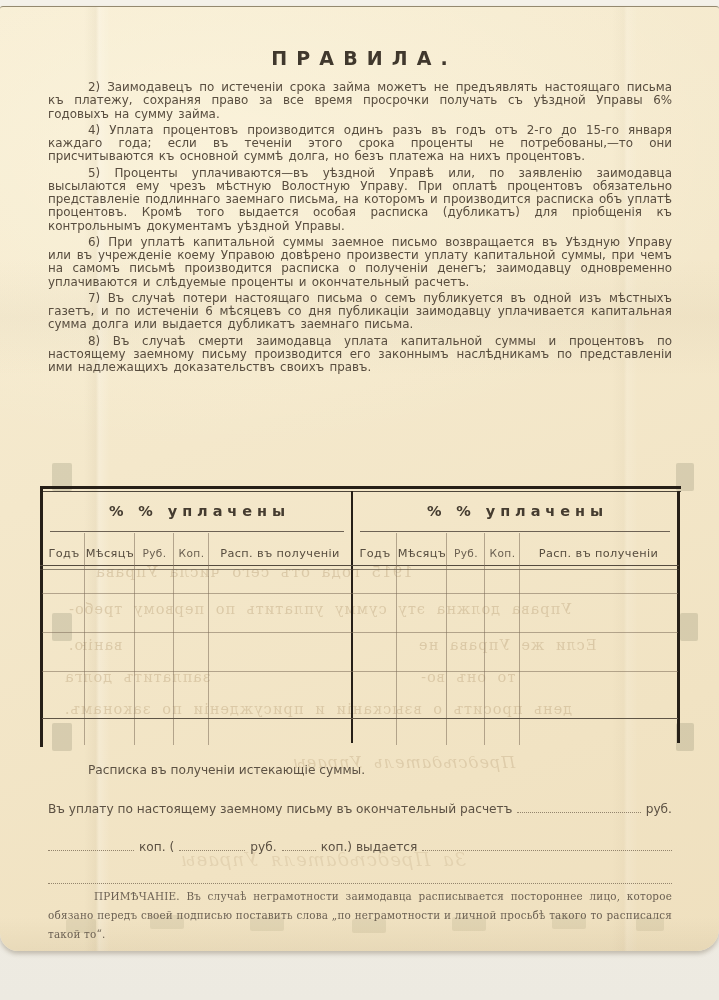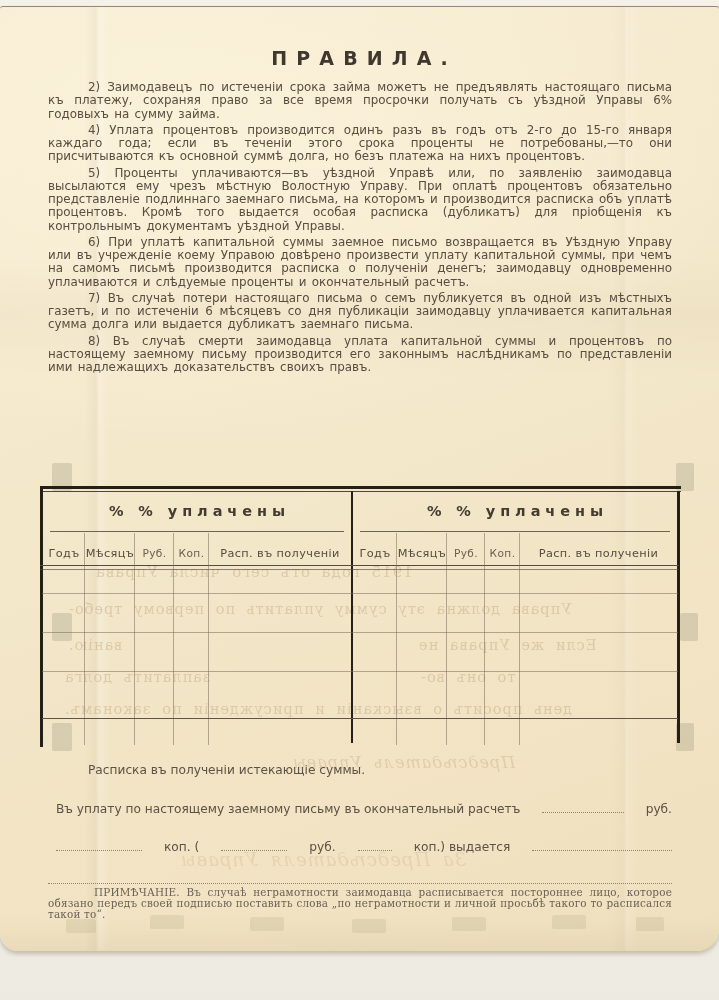--- a/index.html
+++ b/index.html
@@ -49,28 +49,28 @@
     font-size:14.5px;font-weight:bold;letter-spacing:.34em;text-indent:.34em;color:#453c30;white-space:nowrap;
   }
   .t-col{
     position:absolute;top:56px;height:22px;display:flex;align-items:center;justify-content:center;
     font-size:11.3px;color:#564c3e;white-space:nowrap;letter-spacing:.4px;
   }
   .t-col.sm{font-size:10.6px;color:#6a5f50;}
 
   
   .receipt{position:absolute;left:48px;right:47px;top:756px;color:#5c5143;font-size:12.2px;}
-  .receipt .row{display:flex;align-items:baseline;gap:22px;white-space:nowrap;margin-left:8px;}
+  .receipt .row{display:flex;align-items:baseline;gap:5px;white-space:nowrap;}
   .fill{border-bottom:1px dotted #93846c;height:13px;}
   .grow{flex:1 1 auto;}
   .rule-dotted{border-bottom:1px dotted #93846c;height:0;}
 
   .note{
     position:absolute;left:48px;right:47px;top:880px;
-    font-family:"DejaVu Serif",serif;font-size:10.4px;line-height:11px;
+    font-family:"DejaVu Serif",serif;font-size:10.4px;line-height:19px;
     text-align:justify;color:#6c6153;letter-spacing:.2px;
   }
   .note-text{text-indent:46px;display:block;}
 
   
   .bleed-line{
     position:absolute;transform:scaleX(-1);white-space:nowrap;pointer-events:none;
     font-family:"DejaVu Serif",serif;color:#c5ae88;opacity:.5;
     font-size:14.5px;letter-spacing:1px;word-spacing:5px;
   }

